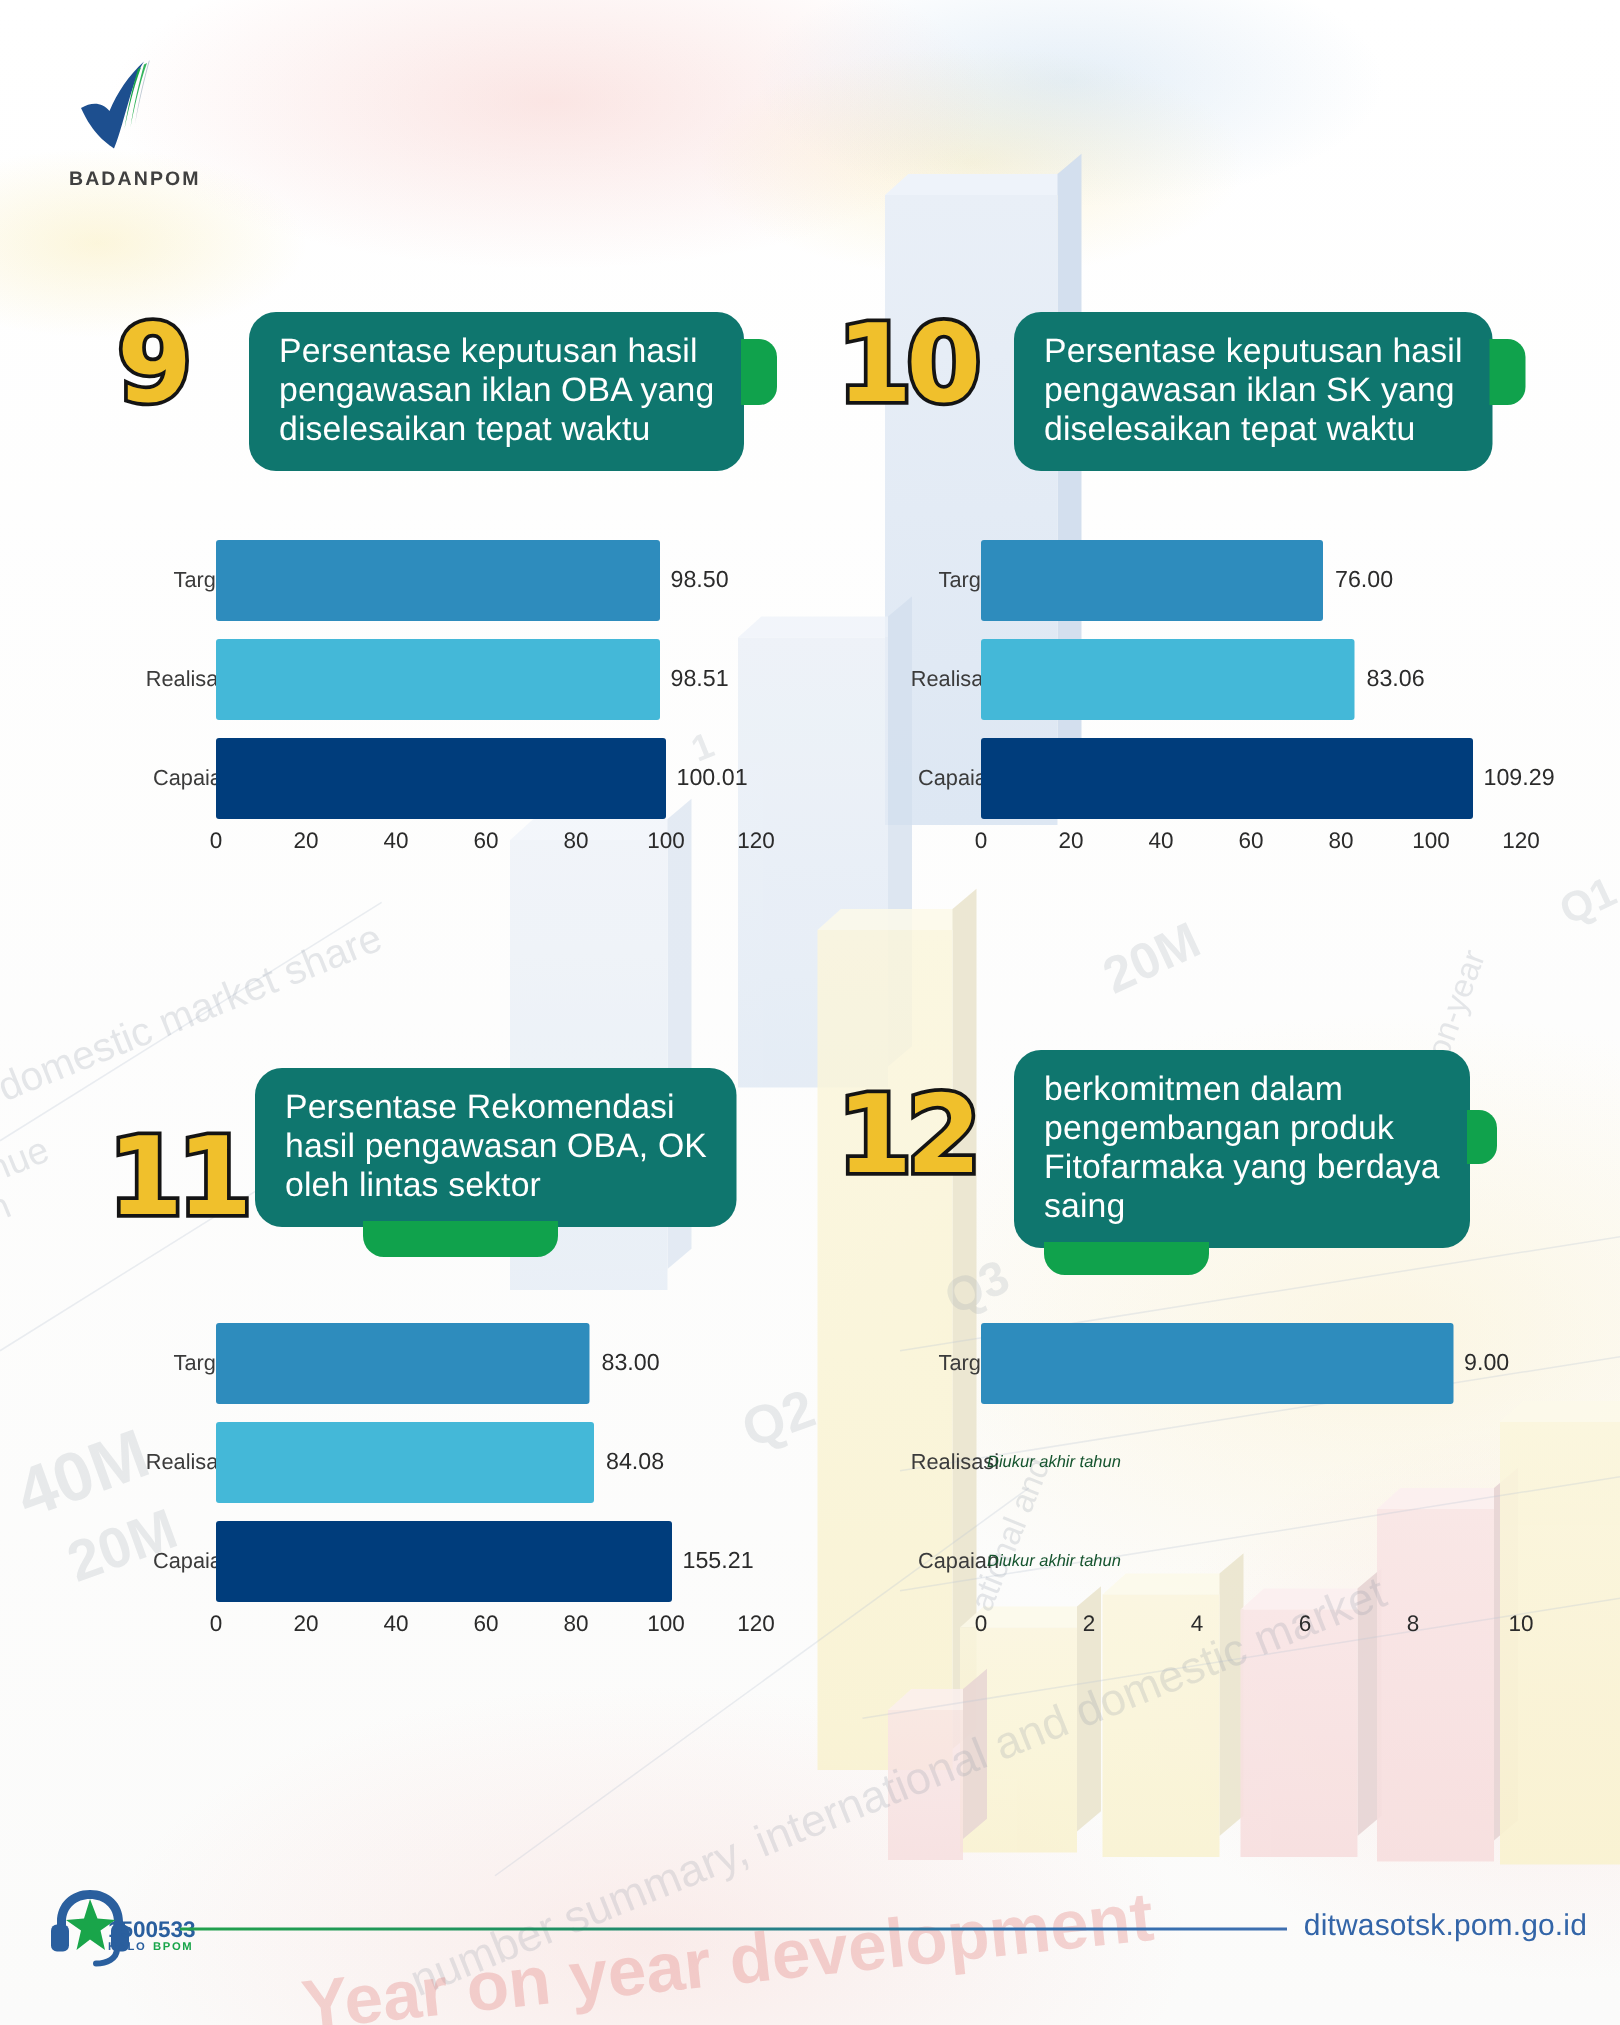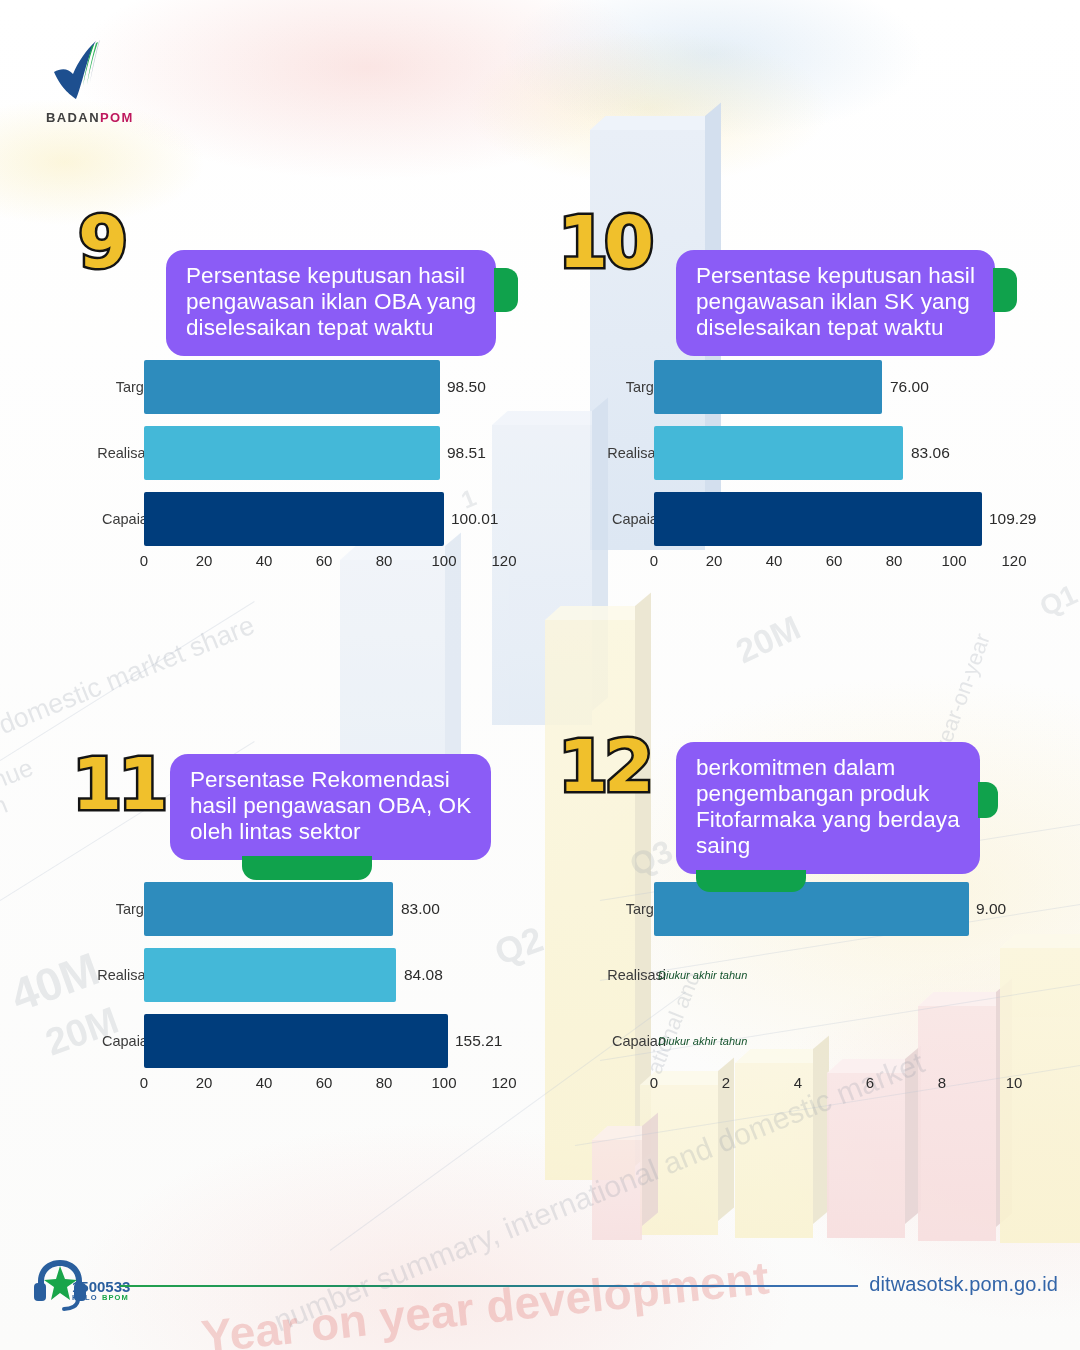--- a/index.html
+++ b/index.html
@@ -45,46 +45,45 @@
     font-family:"Liberation Sans", sans-serif; white-space:nowrap;
     font-weight:400;
   }
   .ghostbig { color:rgba(150,160,172,0.20); font-weight:700; }
   .ghostred { color:rgba(226,120,116,0.30); font-weight:700; }
 
   
   #hdr-logo { position:absolute; left:40px; top:38px; z-index:6; width:160px; }
   #hdr-logo .wordmark { margin-top:2px; margin-left:6px; font-size:13px; font-weight:700; letter-spacing:1.4px; }
   #hdr-logo .wm-badan { color:#404040; }
-  #hdr-logo .wm-pom { color:#be185d; }
+  #hdr-logo .wm-pom { color:#404040; }
 
   
   .card { position:absolute; z-index:5; }
   .card-head { position:relative; }
   .num {
     position:absolute; left:0; top:0;
     font-family:"DejaVu Sans", sans-serif;
     font-weight:700; font-size:72px; line-height:72px;
     color:#f0c02c;
     -webkit-text-stroke:5px #141414;
     paint-order:stroke fill;
     letter-spacing:-4px;
   }
   .bubble {
     position:relative;
-    background:#8b5cf6;
+    background:#0f766e;
     color:#ffffff;
     border-radius:18px;
     padding:13px 20px 15px 20px;
     font-size:22.5px;
     line-height:26px;
     letter-spacing:0.1px;
     font-weight:400;
     display:inline-block;
-    margin-top:42px;
   }
   .bubble .ln { display:block; white-space:nowrap; }
   .tab {
     position:absolute; background:#10a24c; border-radius:0 12px 12px 0;
   }
 
   
   .chart { position:absolute; }
   .row { position:absolute; left:0; height:54px; }
   .cat {
@@ -339,21 +338,21 @@
     <div class="tick" style="left:120px;">40</div>
     <div class="tick" style="left:180px;">60</div>
     <div class="tick" style="left:240px;">80</div>
     <div class="tick" style="left:300px;">100</div>
     <div class="tick" style="left:360px;">120</div>
   </div>
 </div>
 
 <div class="card" style="left:558px; top:700px; width:470px;">
   <div class="card-head" style="height:150px;">
-    <div class="num" style="left:0; top:30px;text-align:right;">12</div>
+    <div class="num" style="left:0; top:20px;text-align:right;">12</div>
     <div class="bubble" style="position:absolute; left:118px; top:0px;">
       <span class="ln">berkomitmen dalam</span>
       <span class="ln">pengembangan produk</span>
       <span class="ln">Fitofarmaka yang berdaya</span>
       <span class="ln">saing</span>
       <div class="tab" style="right:-18px; top:40px; width:20px; height:36px;"></div>
       <div class="tab" style="left:20px; bottom:-18px; width:110px; height:22px; border-radius:0 0 14px 14px;"></div>
     </div>
   </div>
 </div>

